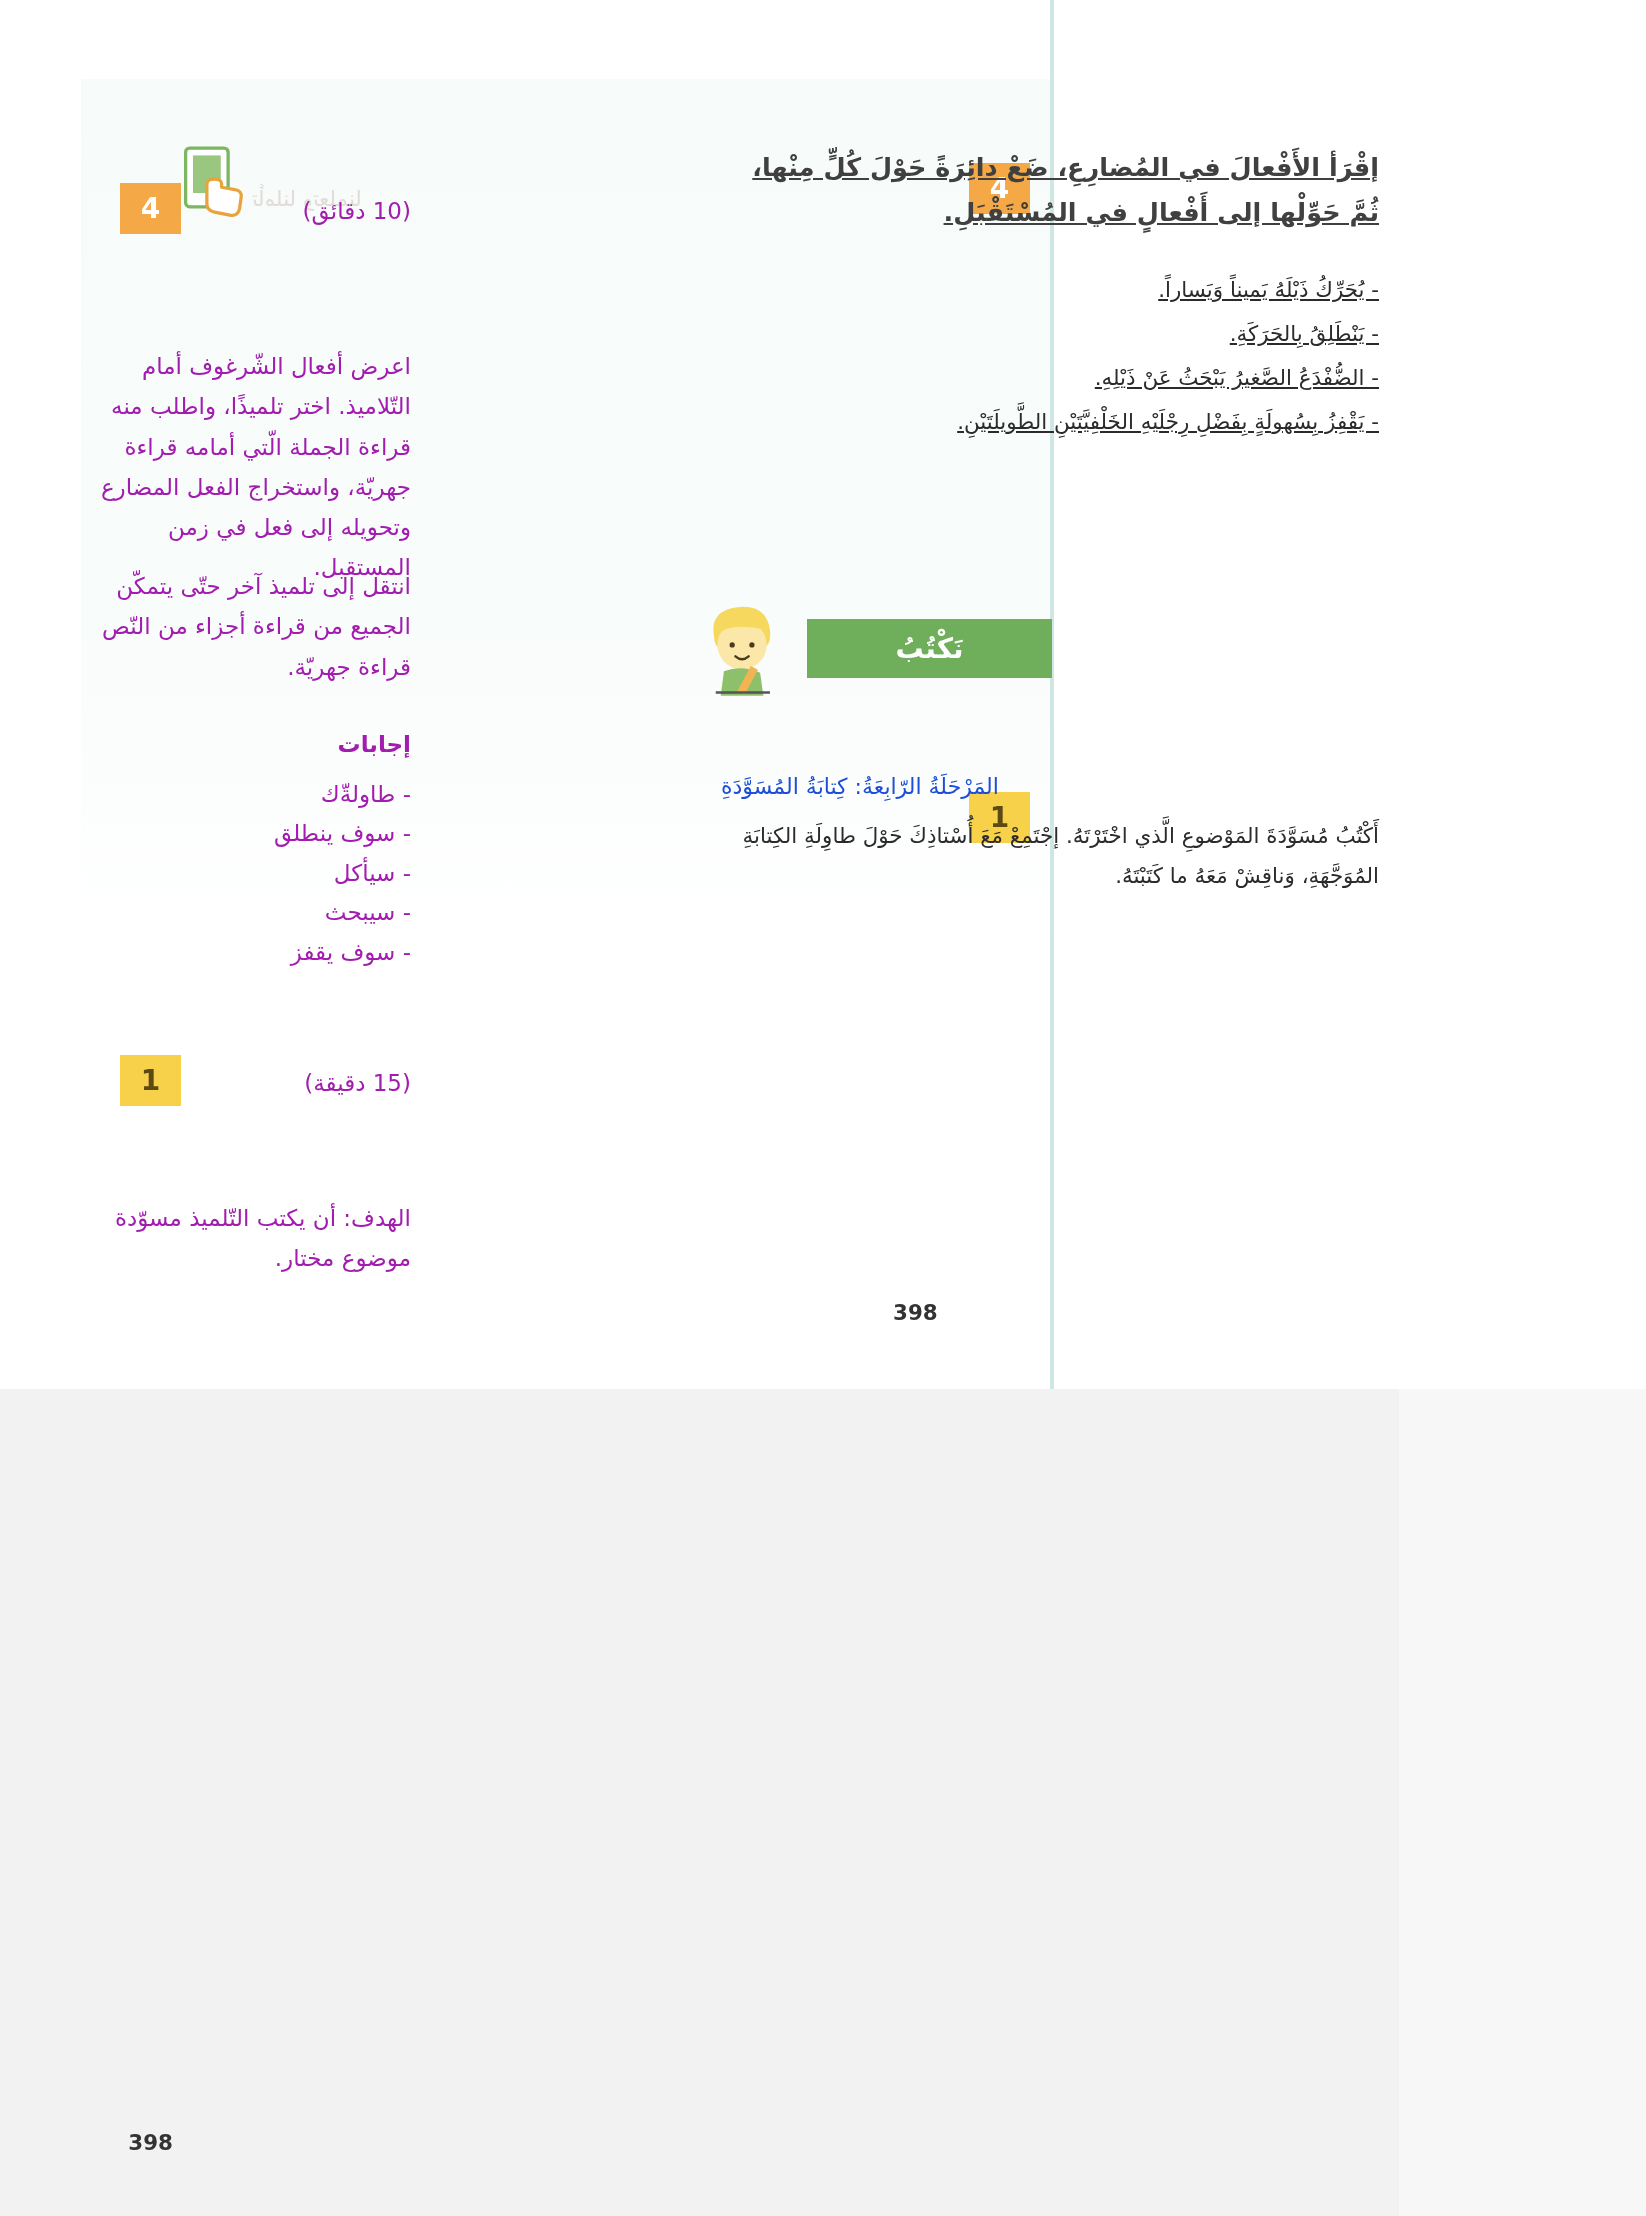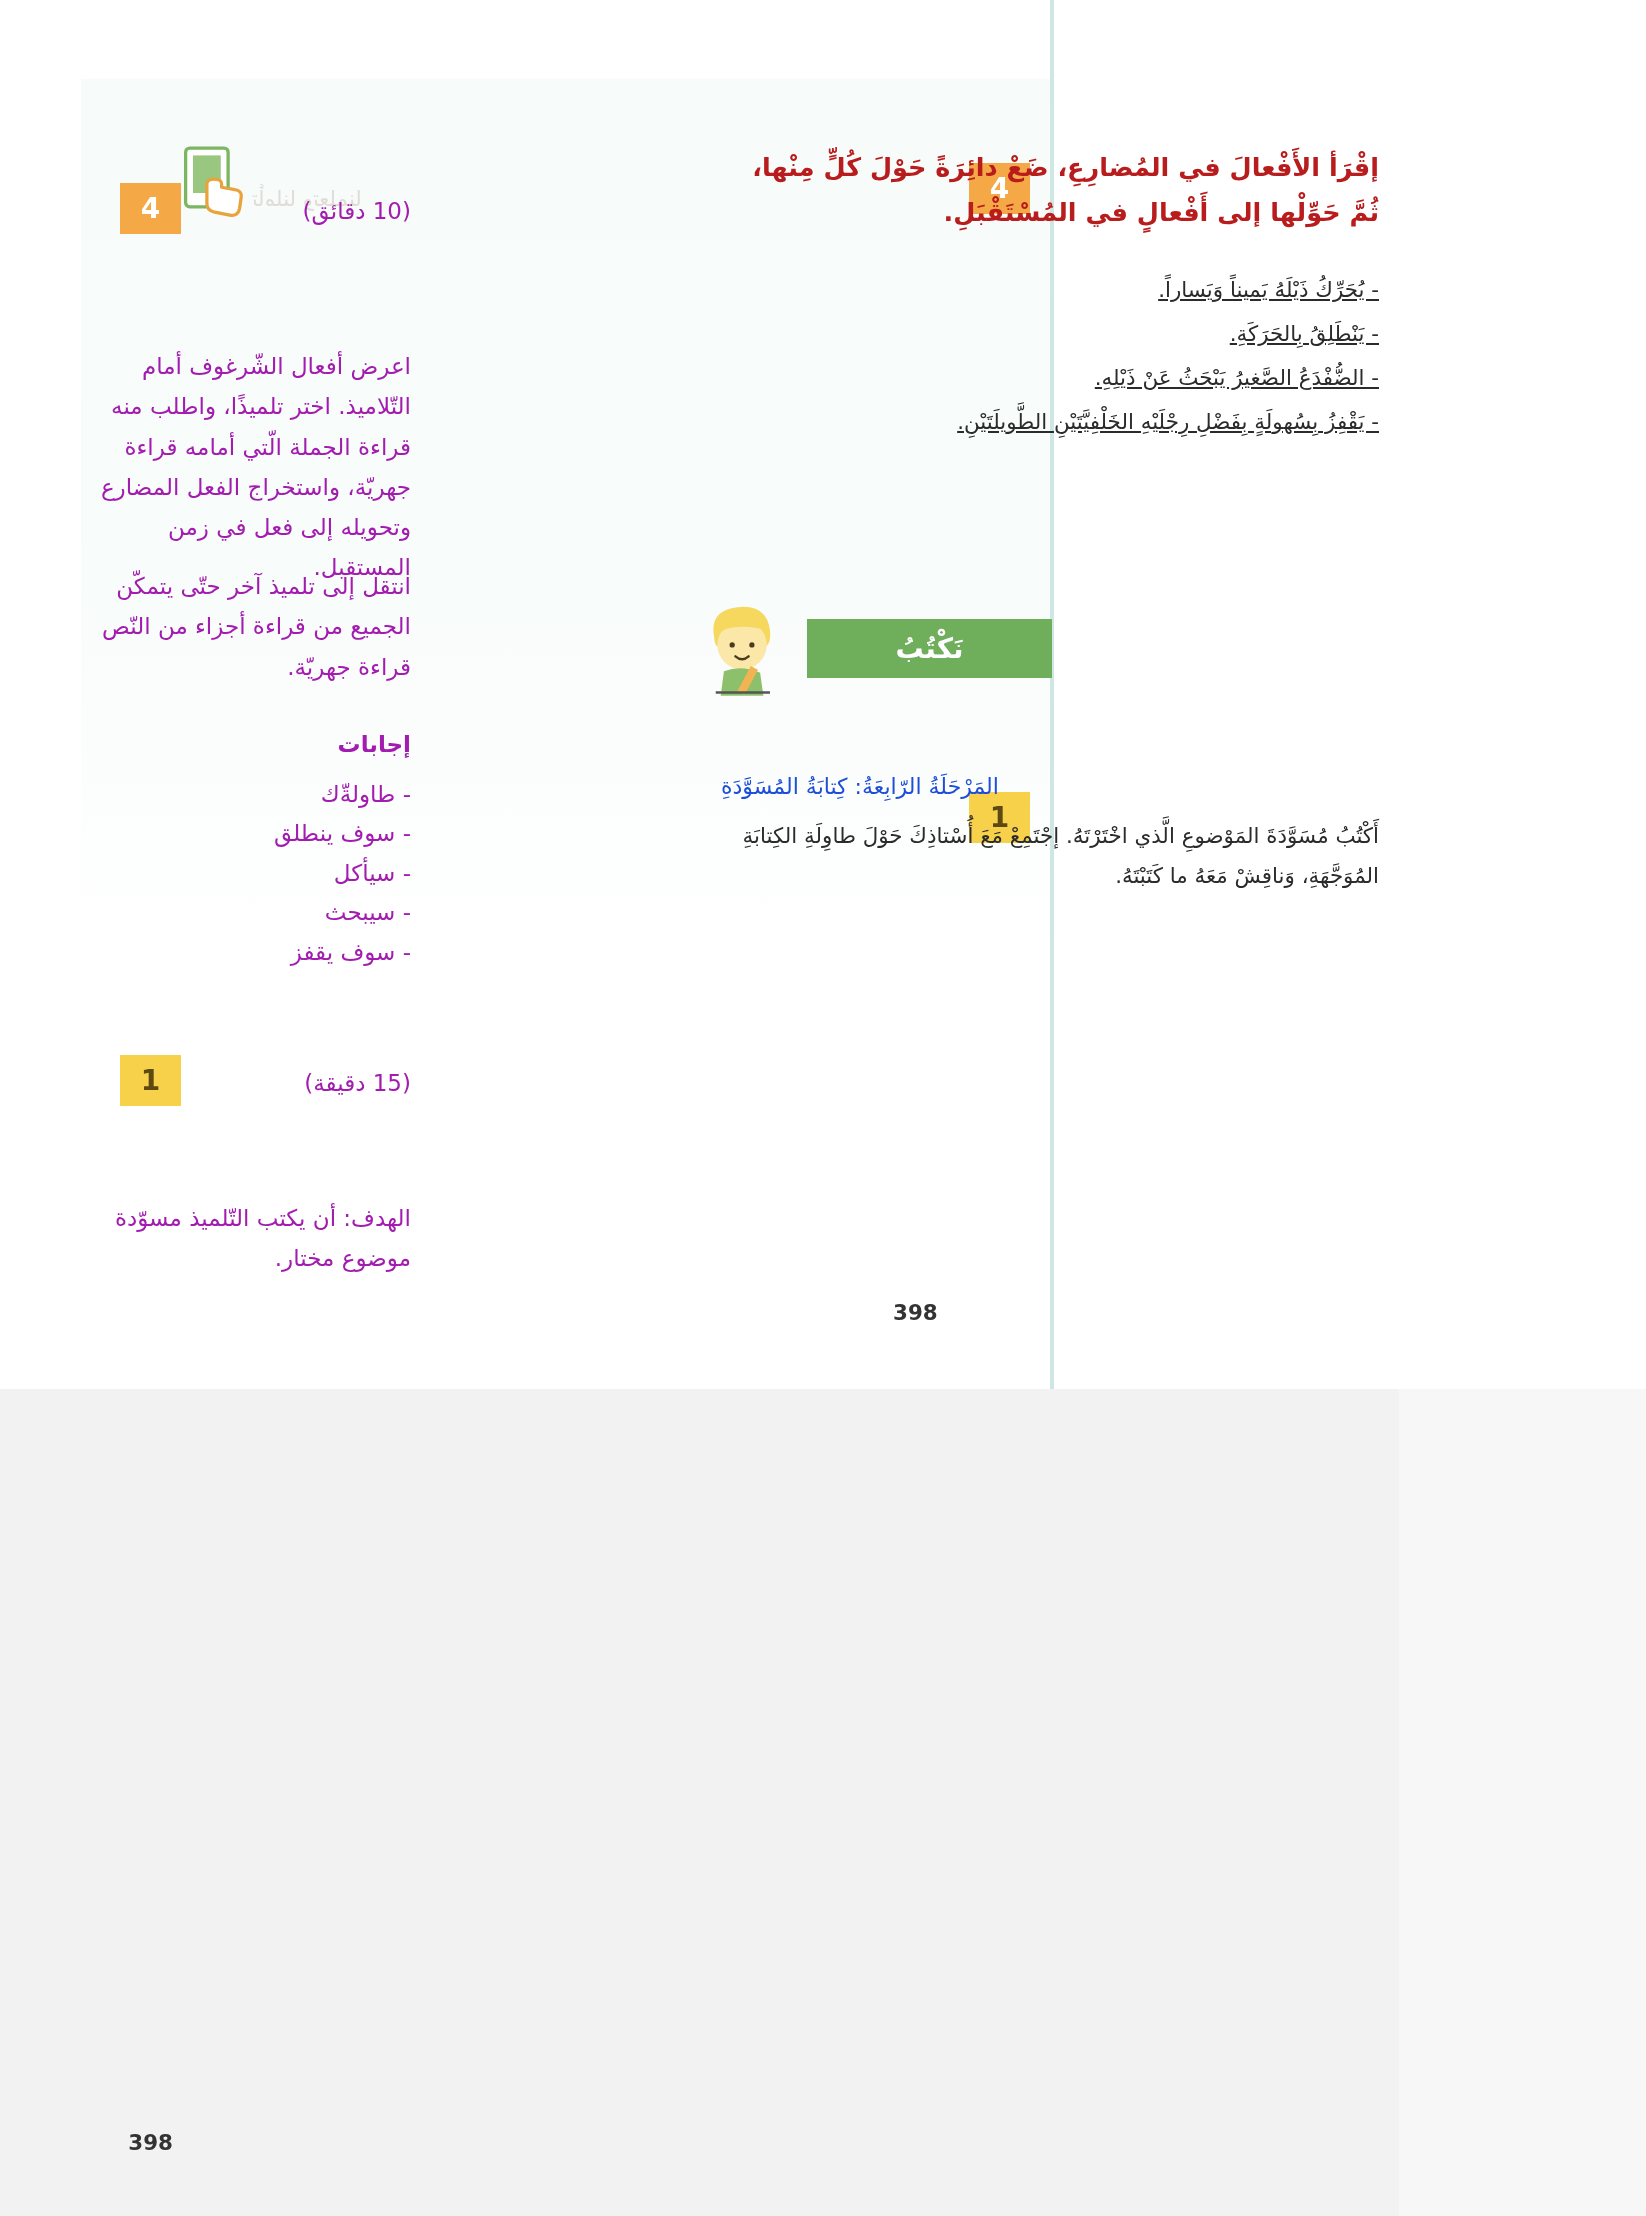--- a/index.html
+++ b/index.html
@@ -102,22 +102,23 @@
 
   
   .lp-heading {
     position: absolute;
     right: 267px;
     top: 145px;
     width: 658px;
     text-align: right;
     font-size: 25.5px;
     font-weight: bold;
-    color: #b91c1c;
+    color: #404040;
     line-height: 1.75;
+    text-decoration: underline;
   }
 
   .lp-list {
     position: absolute;
     right: 267px;
     top: 268px;
     width: 658px;
     text-align: right;
     font-size: 21.4px;
     color: #2b2b2b;

